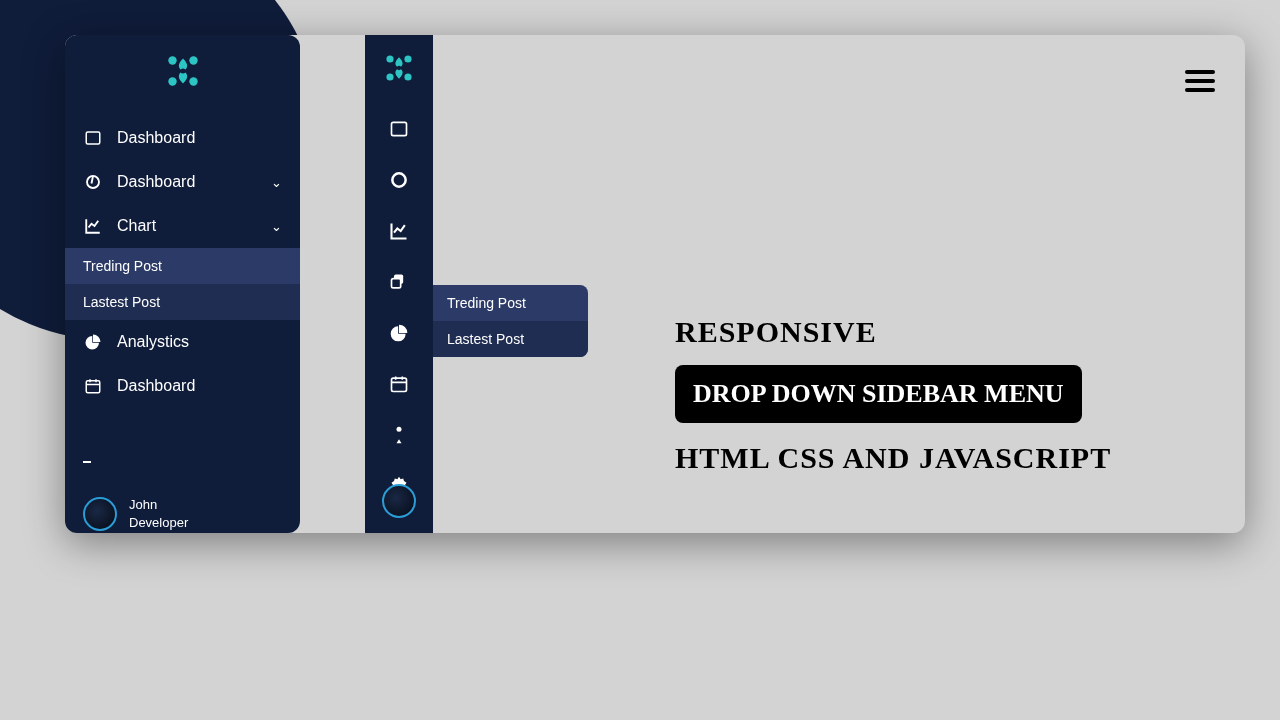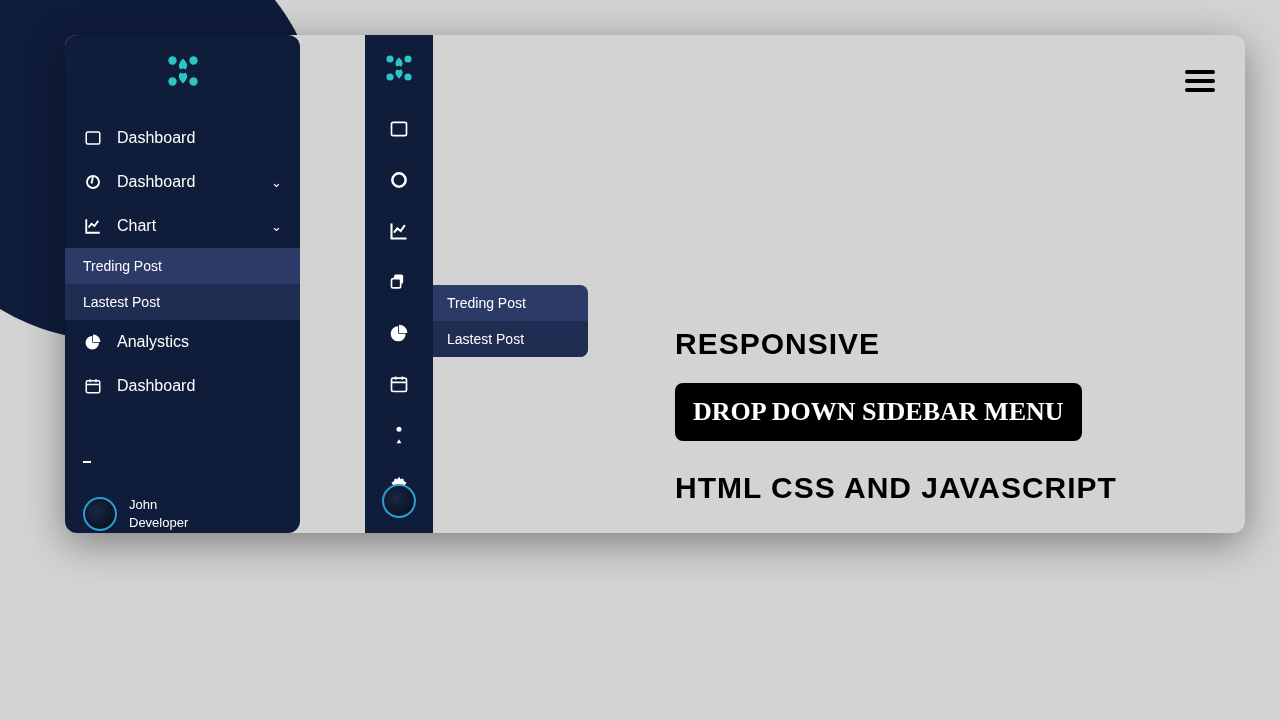--- a/index.html
+++ b/index.html
@@ -22,22 +22,22 @@
 .flyout { position: absolute; left: 368px; top: 250px; width: 155px; background: #2b3a66; border-radius: 0 8px 8px 0; overflow: hidden; }
 .flyout-item { padding: 10px 14px; font-size: 14px; color: #fff; cursor: pointer; }
 .flyout-item.dim { background: #1f2d52; }
 .user-section { position: absolute; bottom: 1px; left: 18px; display: flex; align-items: center; }
 .avatar { width: 34px; height: 34px; border-radius: 50%; background: radial-gradient(circle at 40% 40%, #1a2845, #050a15); border: 2px solid #2a9dd6; margin-right: 12px; }
 .avatar-mini { position: absolute; bottom: 15px; width: 34px; height: 34px; border-radius: 50%; background: radial-gradient(circle at 40% 40%, #1a2845, #050a15); border: 2px solid #2a9dd6; }
 .user-meta { font-size: 13px; line-height: 1.4; }
 .hamburger { position: absolute; top: 30px; right: 30px; cursor: pointer; }
 .hamburger span { display: block; width: 30px; height: 4px; background: #000; border-radius: 3px; margin: 5px 0; }
 .hero { position: absolute; left: 610px; top: 280px; }
-.hero h1 { font-family: Liberation Sans, sans-serif; font-size: 30px; font-weight: 900; letter-spacing: 1px; margin-bottom: 16px; margin-top: 12px; }
-.hero .pill { background: #000; color: #fff; padding: 14px 18px; border-radius: 8px; font-family: Georgia, serif; font-size: 26px; font-weight: 900; display: inline-block; margin-bottom: 18px; margin-top: 6px; }
+.hero h1 { font-family: Liberation Serif, serif; font-size: 30px; font-weight: 900; letter-spacing: 1px; margin-bottom: 16px; }
+.hero .pill { background: #000; color: #fff; padding: 14px 18px; border-radius: 8px; font-family: Georgia, serif; font-size: 26px; font-weight: 900; display: inline-block; margin-bottom: 18px; }
 .dash-mark { position: absolute; left: 18px; bottom: 70px; width: 8px; height: 2px; background: #fff; }
 </style>
 </head>
 <body>
 
 <div class="bg-circle"></div>
 
 <div class="panel">
 
   <div class="sidebar-full">

